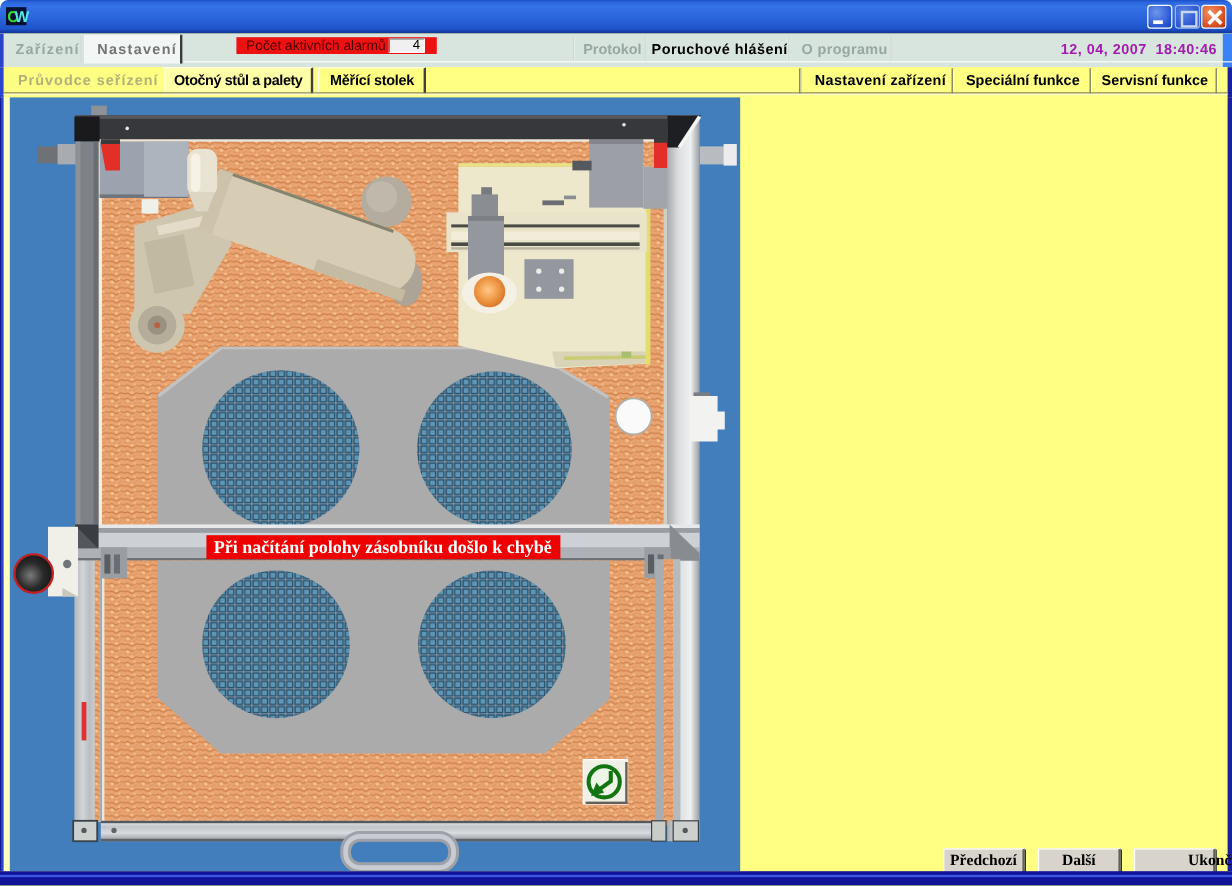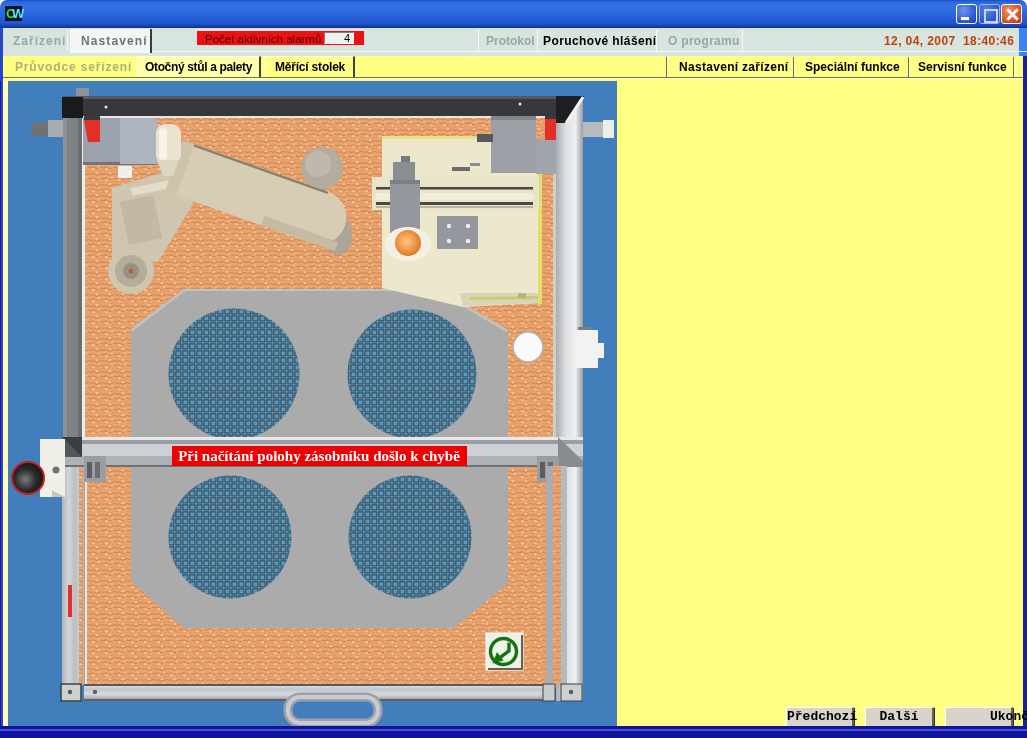--- a/index.html
+++ b/index.html
@@ -61,21 +61,21 @@
   #leftyellow { left:3px; top:81px; width:5px; height:645px; background:#FFFFBE; }
   #panel { left:617px; top:81px; width:406px; height:645px; background:#FFFF84; }
   #sidebarL { left:0; top:81px; width:3px; height:645px; background:linear-gradient(90deg,#111A96 0%,#111A96 33%,#2A44CC 33%,#2A44CC 100%); }
   #sidebarR { left:1023px; top:81px; width:4px; height:645px; background:#1A209E; }
   #bottombar { left:0; top:726px; width:1027px; height:12px; background:#11139A; }
   #bottombar .hl { position:absolute; left:0; top:3px; width:1027px; height:2px; background:#3D55DC; }
 
   .pbtn { position:absolute; top:707px; height:22px; background:#D8D4CC;
      border-top:1px solid #FFFFFF; border-left:1px solid #FFFFFF; border-right:2px solid #62625A; border-bottom:2px solid #62625A;
      box-shadow:1px 1px 0 #2E2E2A; font-size:13px; font-weight:bold; color:#000; text-align:center;
-     font-family:Liberation Mono, monospace; line-height:18px; }
+     font-family:Liberation Serif, serif; line-height:18px; }
 </style>
 </head>
 <body>
   <div class="corner" style="left:0;"></div>
 <div class="corner" style="right:0;"></div>
   <div class="abs" id="titlebar">
     <div id="appicon">
       <span class="c1">C</span>
       <span class="c2">W</span>
     </div>
@@ -93,21 +93,21 @@
       <span class="lbl">Počet aktivních alarmů</span>
       <span class="cnt">4</span>
     </div>
     <div class="sep" style="left:475px;"></div>
     <div class="item graytext" style="left:483px;">Protokol</div>
     <div class="sep" style="left:534px;"></div>
     <div class="item" style="left:540px; color:#000; letter-spacing:0.4px;">Poruchové hlášení</div>
     <div class="sep" style="left:653px;"></div>
     <div class="item graytext" style="left:665px; letter-spacing:0.3px;">O programu</div>
     <div class="sep" style="left:739px;"></div>
-    <div class="item" style="left:881px; color:#c2410c; letter-spacing:0.4px;">12, 04, 2007  18:40:46</div>
+    <div class="item" style="left:881px; color:#a21caf; letter-spacing:0.4px;">12, 04, 2007  18:40:46</div>
     <div class="wline"></div>
   </div>
 
   <div class="abs" id="row2">
     <div class="item gray2" style="left:12px; letter-spacing:0.85px;">Průvodce seřízení</div>
     <div id="tab-active"></div>
     <div class="item" style="left:142px; letter-spacing:-0.35px;">Otočný stůl a palety</div>
     <div id="tab-mer"></div>
     <div class="item" style="left:272px; letter-spacing:-0.2px;">Měřící stolek</div>
     <div class="sep2" style="left:663px;"></div>

